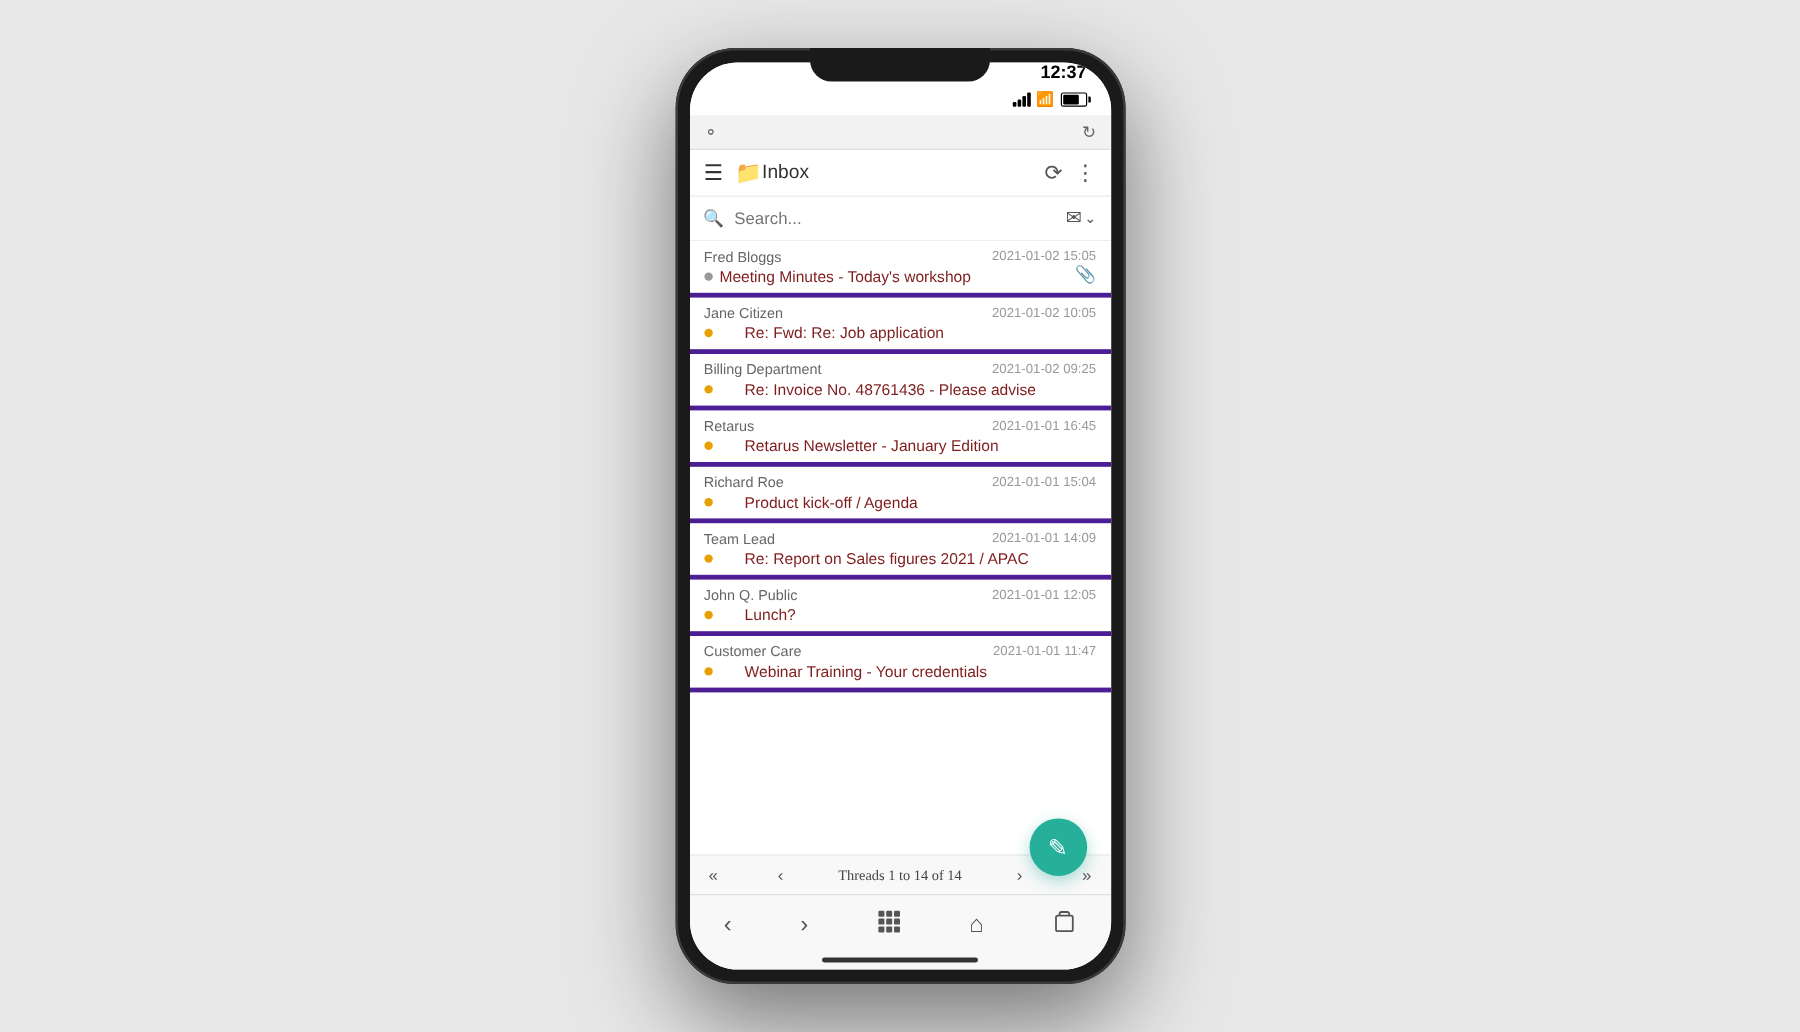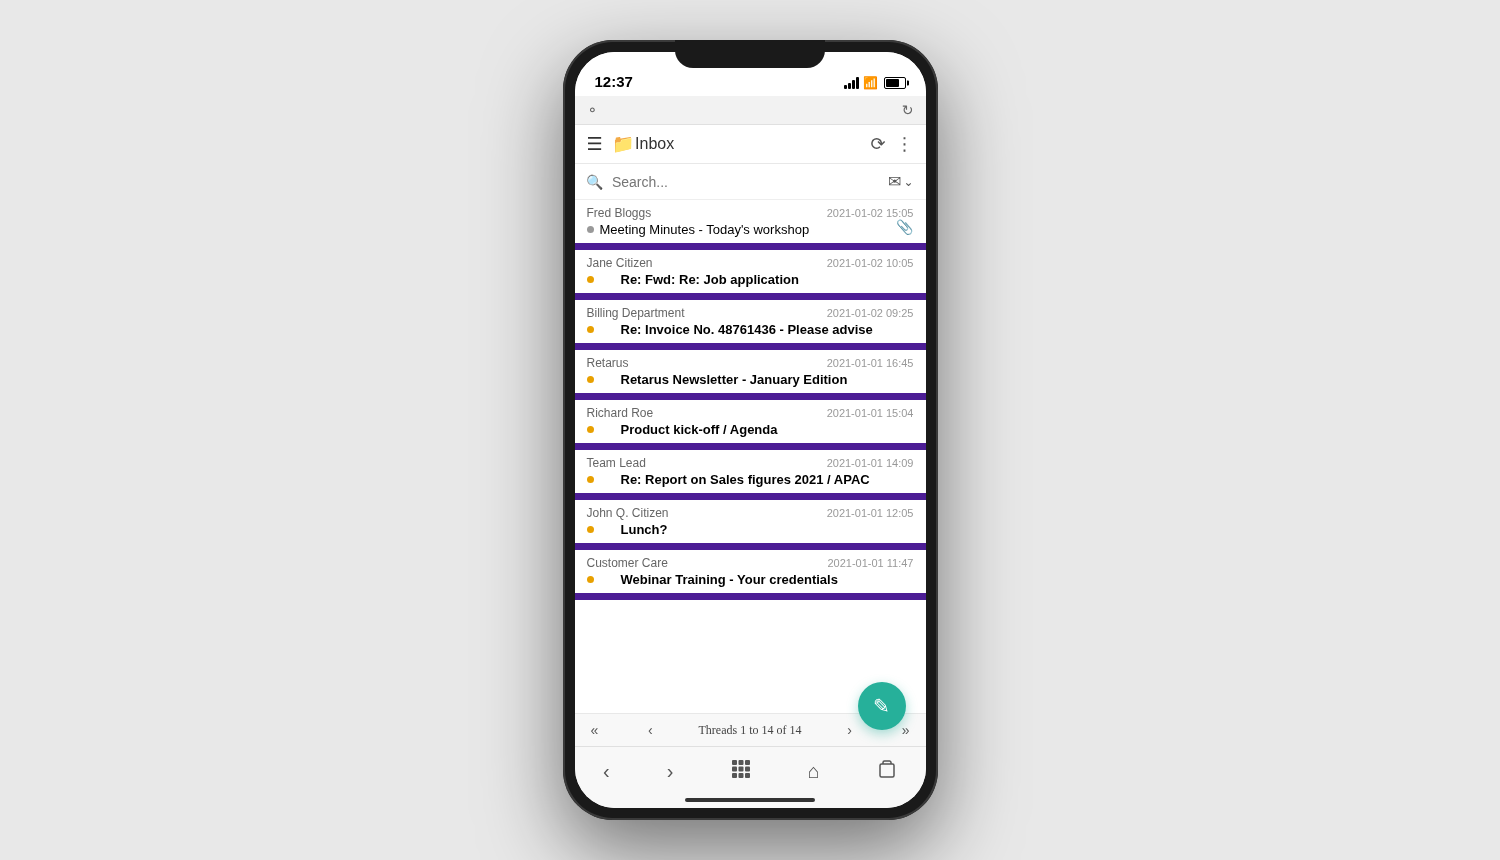--- a/index.html
+++ b/index.html
@@ -50,20 +50,21 @@
     
     .status-bar {
       height: 44px;
       background: #fff;
       display: flex;
       align-items: flex-end;
       justify-content: space-between;
       padding: 0 20px 6px;
       position: relative;
       z-index: 10;
+      flex-direction: column;
     }
 
     .status-time {
       font-size: 15px;
       font-weight: 600;
       color: #000;
     }
 
     .status-icons {
       display: flex;
@@ -235,21 +236,21 @@
 
     
     .email-list {
       flex: 1;
       overflow-y: auto;
       background: #fff;
     }
 
     .email-item {
       padding: 6px 12px 6px 12px;
-      border-bottom: 7px solid #4c1d95;
+      border-bottom: 4px solid #4c1d95;
       cursor: pointer;
       position: relative;
     }
 
     .email-header-row {
       display: flex;
       justify-content: space-between;
       align-items: center;
       margin-bottom: 2px;
     }
@@ -275,26 +276,26 @@
       height: 7px;
       border-radius: 50%;
       flex-shrink: 0;
     }
 
     .unread-dot.orange { background: #e8a000; }
     .unread-dot.gray { background: #999; }
 
     .email-subject {
       font-size: 13px;
-      color: #000000;
+      color: #7f1d1d;
       font-weight: 400;
     }
 
     .email-subject.bold {
-      font-weight: 700;
+      font-weight: 400;
       padding-left: 21px;
     }
 
     .attachment-icon {
       position: absolute;
       right: 12px;
       bottom: 8px;
       color: #999;
       font-size: 14px;
     }
@@ -485,21 +486,21 @@
       <span class="email-date">2021-01-01 14:09</span>
     </div>
     <div class="email-subject-row">
       <div class="unread-dot orange"></div>
       <span class="email-subject bold">Re: Report on Sales figures 2021 / APAC</span>
     </div>
 
   </div>
         <div class="email-item">
     <div class="email-header-row">
-      <span class="sender-name">John Q. Citizen</span>
+      <span class="sender-name">John Q. Public</span>
       <span class="email-date">2021-01-01 12:05</span>
     </div>
     <div class="email-subject-row">
       <div class="unread-dot orange"></div>
       <span class="email-subject bold">Lunch?</span>
     </div>
 
   </div>
         <div class="email-item">
     <div class="email-header-row">

